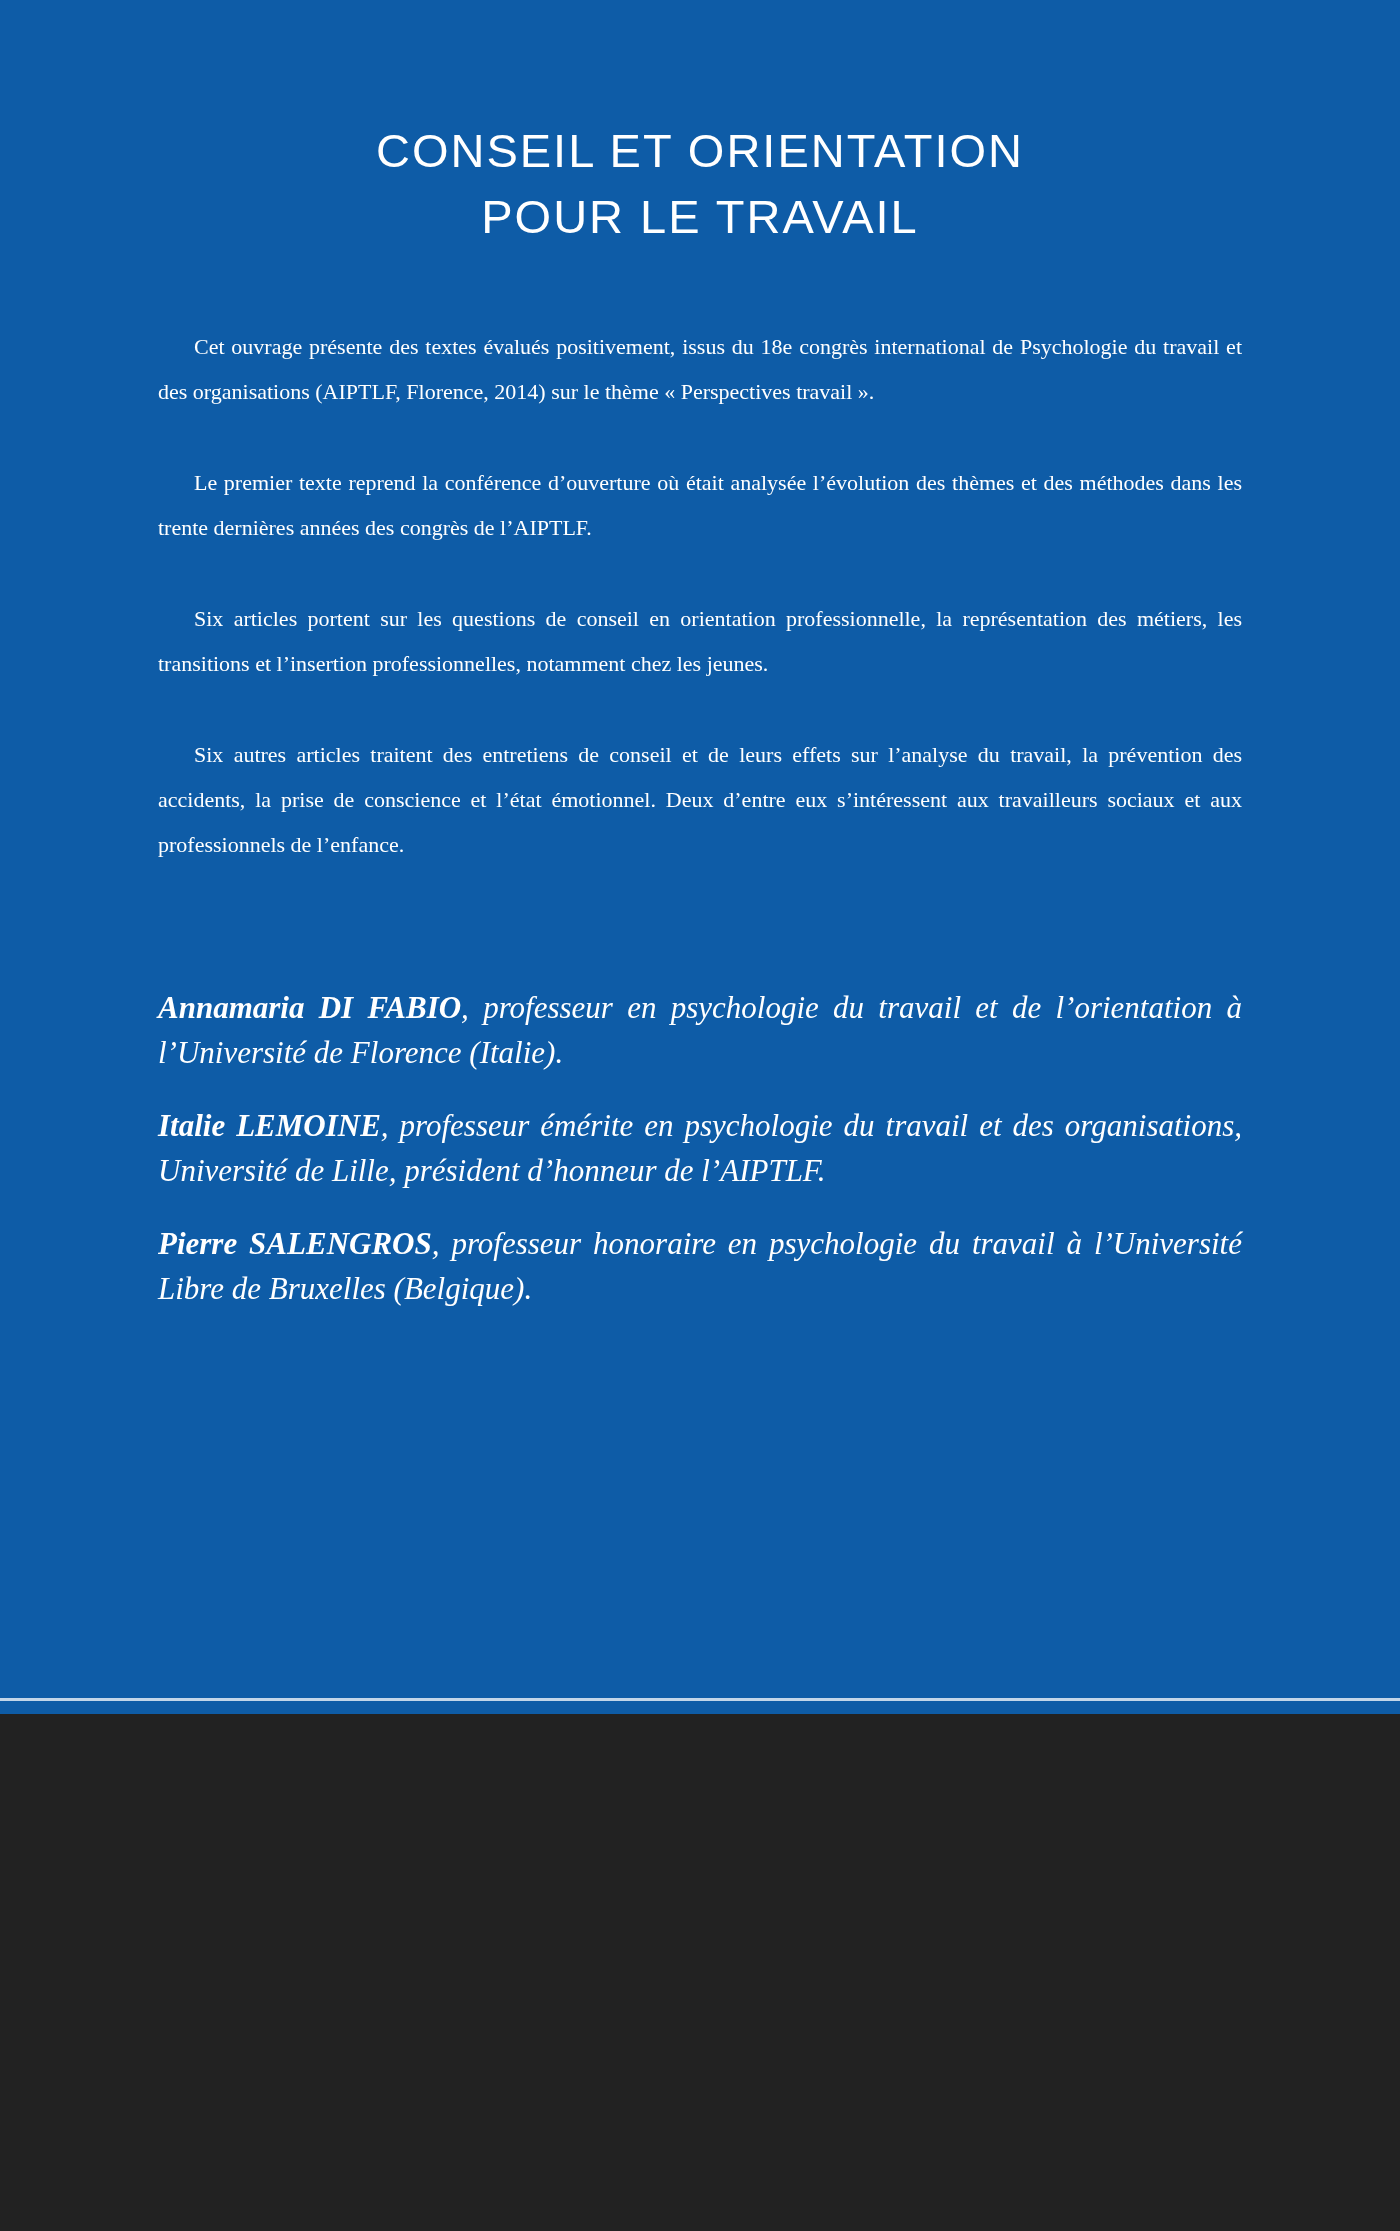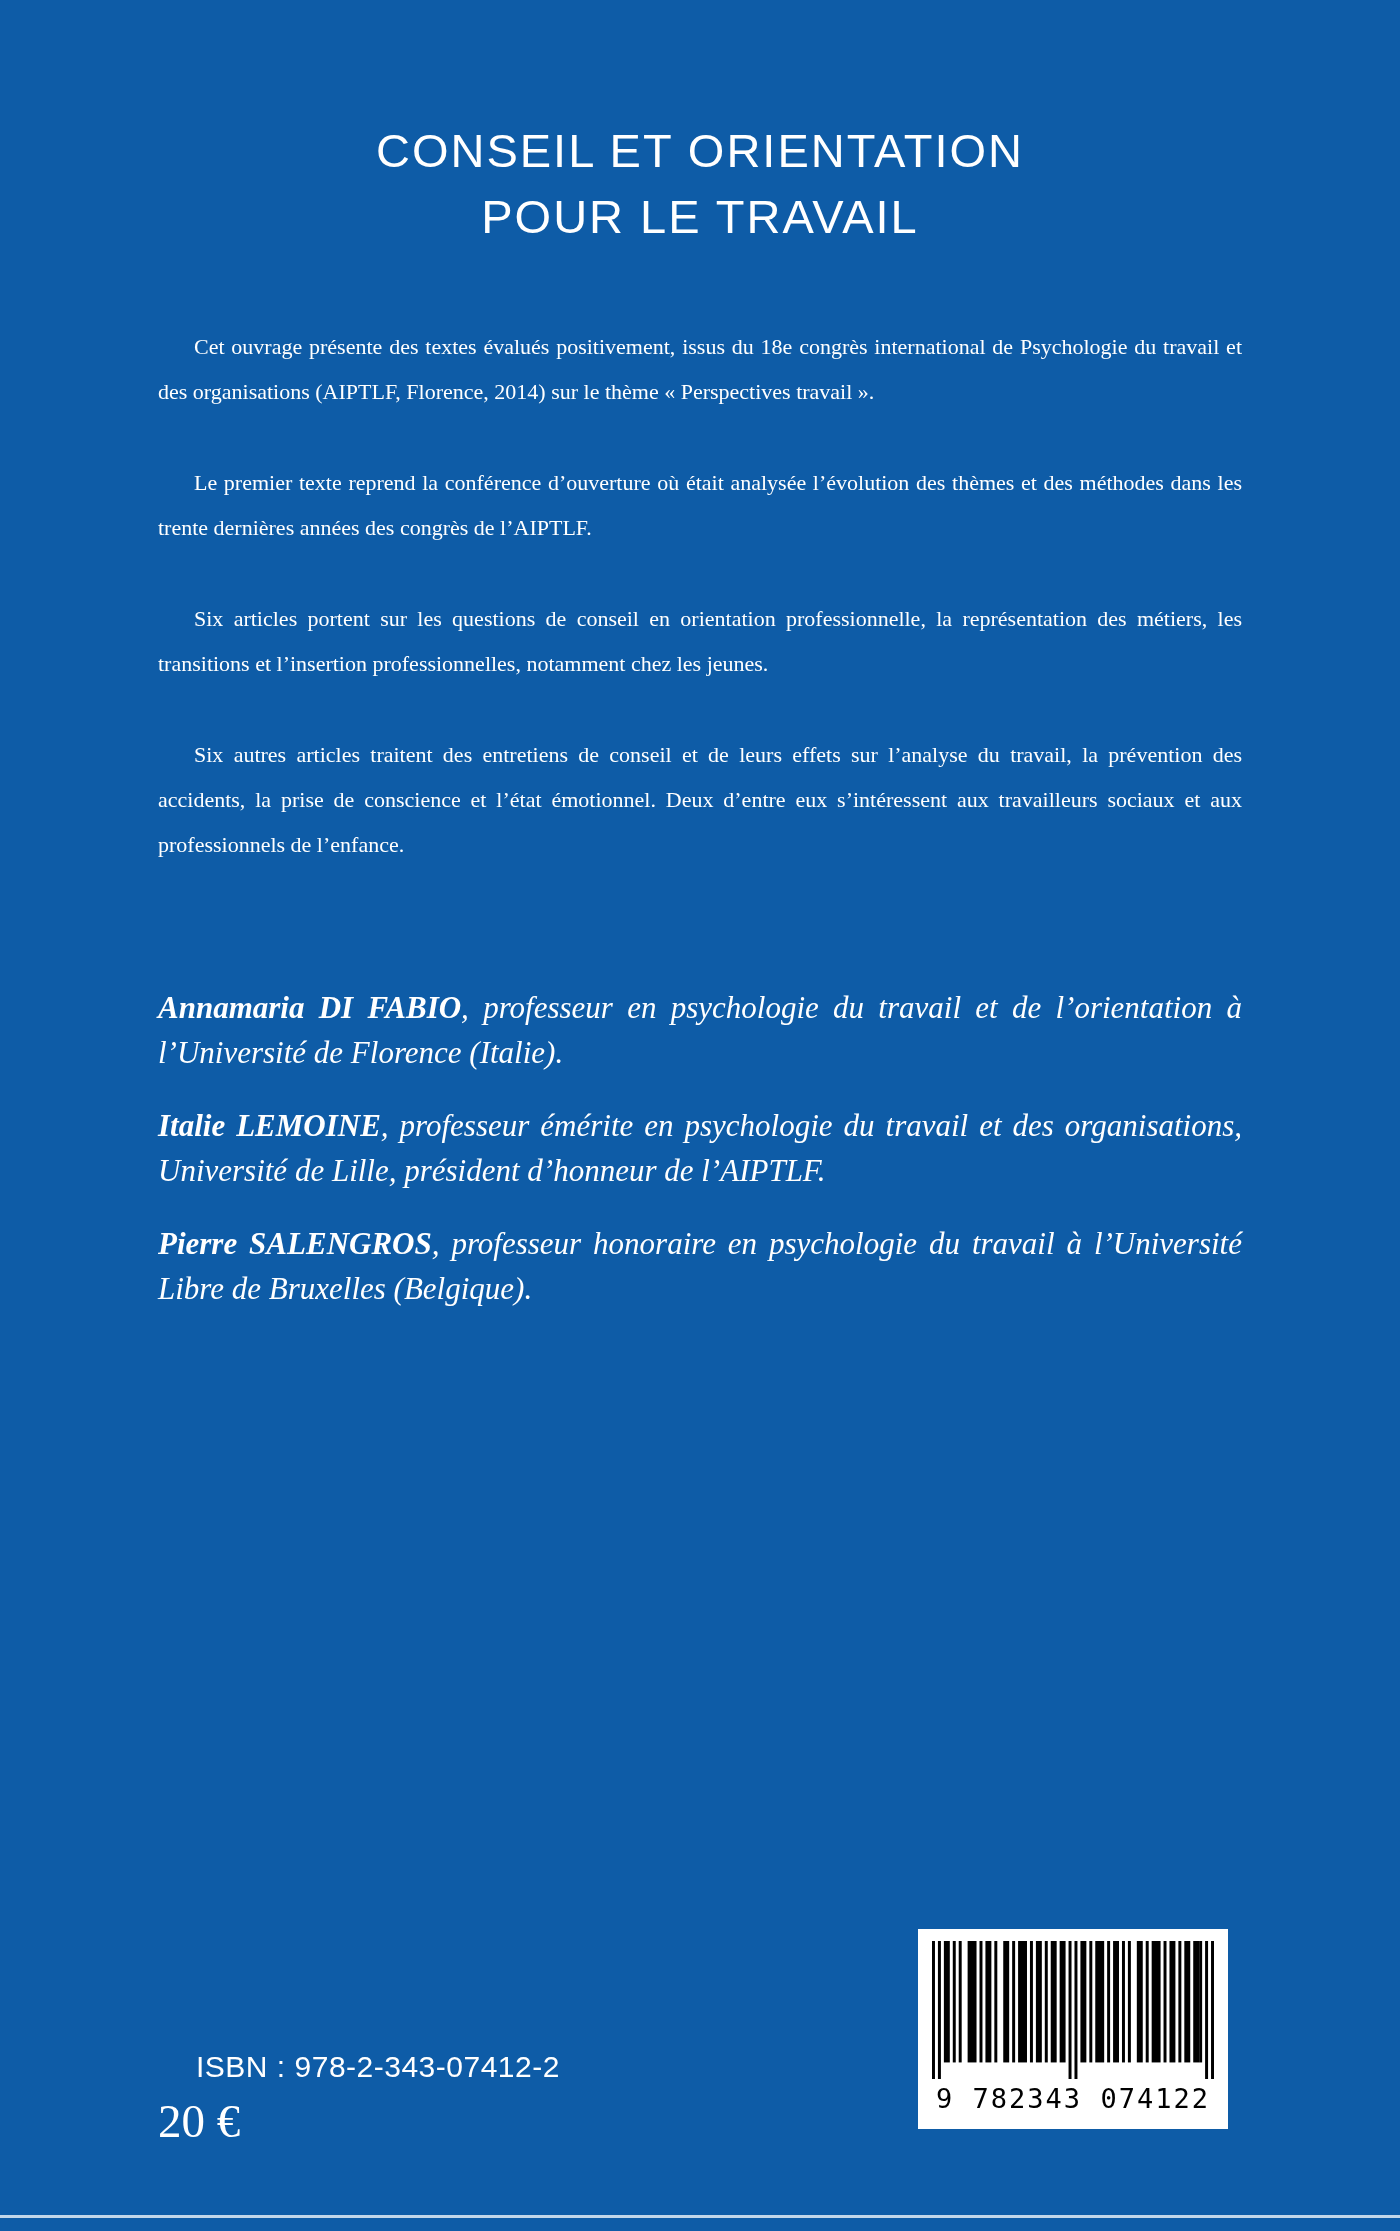--- a/index.html
+++ b/index.html
@@ -1,19 +1,19 @@
 <!DOCTYPE html>
 <html><head>
 <meta charset="utf-8">
 <style>
   html, body { margin: 0; padding: 0; background: #222; }
   .cover {
     position: relative;
     width: 1400px;
-    height: 2231px;
+    height: 1714px;
     margin: 0 auto;
     background: #0e5ca7;
     overflow: hidden;
     font-family: "Liberation Serif", serif;
     color: #ffffff;
   }
   .title {
     position: absolute;
     top: 118px;
     left: 0;

